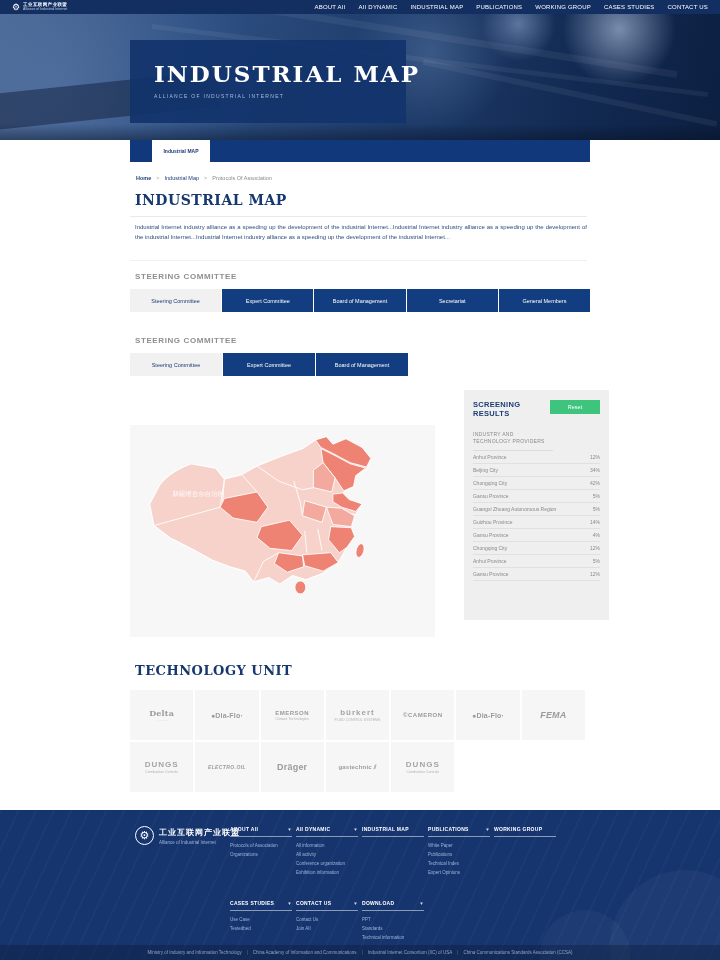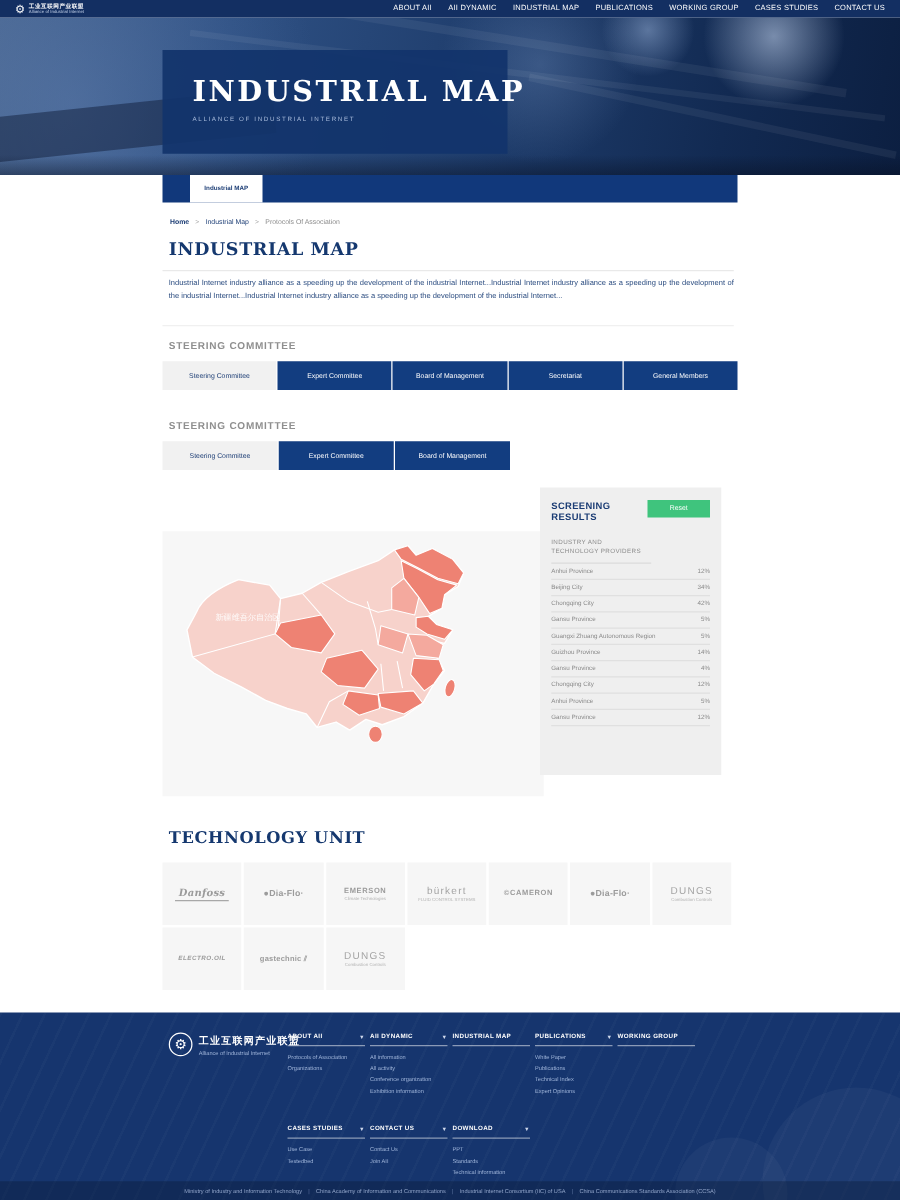--- a/index.html
+++ b/index.html
@@ -66,21 +66,21 @@
   .tabs1{top:289px;width:460px;}
   .tabs2{top:353px;width:277px;}
   .tab{height:23px;flex:1;display:flex;align-items:center;justify-content:center;
     font-size:5.5px;background:#123d80;color:#fff;cursor:pointer;white-space:nowrap;}
   .tab.active{background:#f1f1f1;color:#1b3c74;}
   .tabs2 .tab{width:92px;flex:0 0 92px;}
 
   
   .map-box{position:absolute;top:425px;left:130px;width:305px;height:212px;background:#f7f7f7;
     display:flex;align-items:center;justify-content:center;}
-  .panel{position:absolute;top:390px;left:432px;width:145px;height:230px;background:#efefef;
+  .panel{position:absolute;top:390px;left:464px;width:145px;height:230px;background:#efefef;
     padding:10px 9px;}
   .panel-head{display:flex;justify-content:space-between;align-items:flex-start;}
   .panel-title{font-size:7.5px;font-weight:bold;color:#1b3c74;line-height:9px;letter-spacing:.3px;width:62px;}
   .reset-btn{width:50px;height:14px;background:#3fc47d;color:#fff;font-size:5.5px;border:none;
     display:flex;align-items:center;justify-content:center;cursor:pointer;}
   .panel-sub{margin-top:13px;max-width:80px;font-size:5px;color:#8a8a8a;letter-spacing:.3px;
     line-height:7px;padding-bottom:5px;border-bottom:1px solid #dcdcdc;}
   .p-row{display:flex;justify-content:space-between;align-items:center;height:13px;
     border-bottom:1px solid #e0e0e0;}
   .p-row span{font-size:5px;color:#8a8a8a;}
@@ -93,21 +93,21 @@
   .logo-cell{height:50px;background:#f6f6f6;display:flex;flex-direction:column;align-items:center;
     justify-content:center;color:#9b9b9b;cursor:pointer;overflow:hidden;}
   .logo-main{font-size:7px;font-weight:bold;letter-spacing:.2px;white-space:nowrap;}
   .logo-sub{font-size:3.5px;margin-top:1px;color:#b3b3b3;white-space:nowrap;}
   .st-serif .logo-main{font-family:"DejaVu Serif",serif;font-size:8px;}
   .st-script .logo-main{font-family:"DejaVu Serif",serif;font-style:italic;font-size:8px;
     border-bottom:1px solid #a8a8a8;padding:0 3px 1px;}
   .st-caps .logo-main{font-size:6px;letter-spacing:.5px;}
   .st-big .logo-main{font-size:9px;}
   .st-ital .logo-main{font-style:italic;font-size:5px;letter-spacing:.4px;}
-  .st-thin .logo-main{font-weight:normal;font-size:8px;letter-spacing:1px;color:#a5a5a5;}
+  .st-thin .logo-main{font-weight:bold;font-size:8px;letter-spacing:1px;color:#a5a5a5;}
   .st-low .logo-main{text-transform:lowercase;font-size:7.5px;}
 
   
   .footer{position:absolute;top:810px;left:0;width:720px;height:150px;background:#16356e;overflow:hidden;}
   .f-tex{position:absolute;inset:0;background:
       repeating-linear-gradient(115deg, rgba(255,255,255,.025) 0 2px, transparent 2px 16px);}
   .f-blob{position:absolute;border-radius:50%;background:rgba(255,255,255,.035);}
   .fb1{width:150px;height:150px;right:-40px;bottom:-60px;}
   .fb2{width:90px;height:90px;right:90px;bottom:-40px;}
   .f-logo{position:absolute;left:135px;top:16px;display:flex;align-items:center;gap:5px;cursor:pointer;}
@@ -280,46 +280,53 @@
     </div>
     <div class="p-row">
       <span>Gansu Province</span>
       <span>12%</span>
     </div>
   </div>
 </div>
 
 <div class="coop-title">TECHNOLOGY UNIT</div>
 <div class="logo-grid">
-  <div class="logo-cell st-script">
-    <span class="logo-main">Danfoss</span>
+  <div class="logo-cell st-serif">
+    <span class="logo-main">Delta</span>
+    <span class="logo-sub">· · · · · ·</span>
   </div>
   <div class="logo-cell">
     <span class="logo-main">●Dia-Flo·</span>
   </div>
   <div class="logo-cell st-caps">
     <span class="logo-main">EMERSON</span>
     <span class="logo-sub">Climate Technologies</span>
   </div>
   <div class="logo-cell st-thin">
     <span class="logo-main">bürkert</span>
     <span class="logo-sub">FLUID CONTROL SYSTEMS</span>
   </div>
   <div class="logo-cell st-caps">
     <span class="logo-main">©CAMERON</span>
   </div>
   <div class="logo-cell">
     <span class="logo-main">●Dia-Flo·</span>
   </div>
+  <div class="logo-cell st-big">
+    <span class="logo-main" style="font-style:italic">FEMA</span>
+  </div>
   <div class="logo-cell st-thin">
     <span class="logo-main">DUNGS</span>
     <span class="logo-sub">Combustion Controls</span>
   </div>
   <div class="logo-cell st-ital">
     <span class="logo-main">ELECTRO.OIL</span>
+  </div>
+  <div class="logo-cell st-big">
+    <span class="logo-main">Dräger</span>
   </div>
   <div class="logo-cell">
     <span class="logo-main" style="font-size:6px">gastechnic ⫽</span>
   </div>
   <div class="logo-cell st-thin">
     <span class="logo-main">DUNGS</span>
     <span class="logo-sub">Combustion Controls</span>
   </div>
 </div>
 

